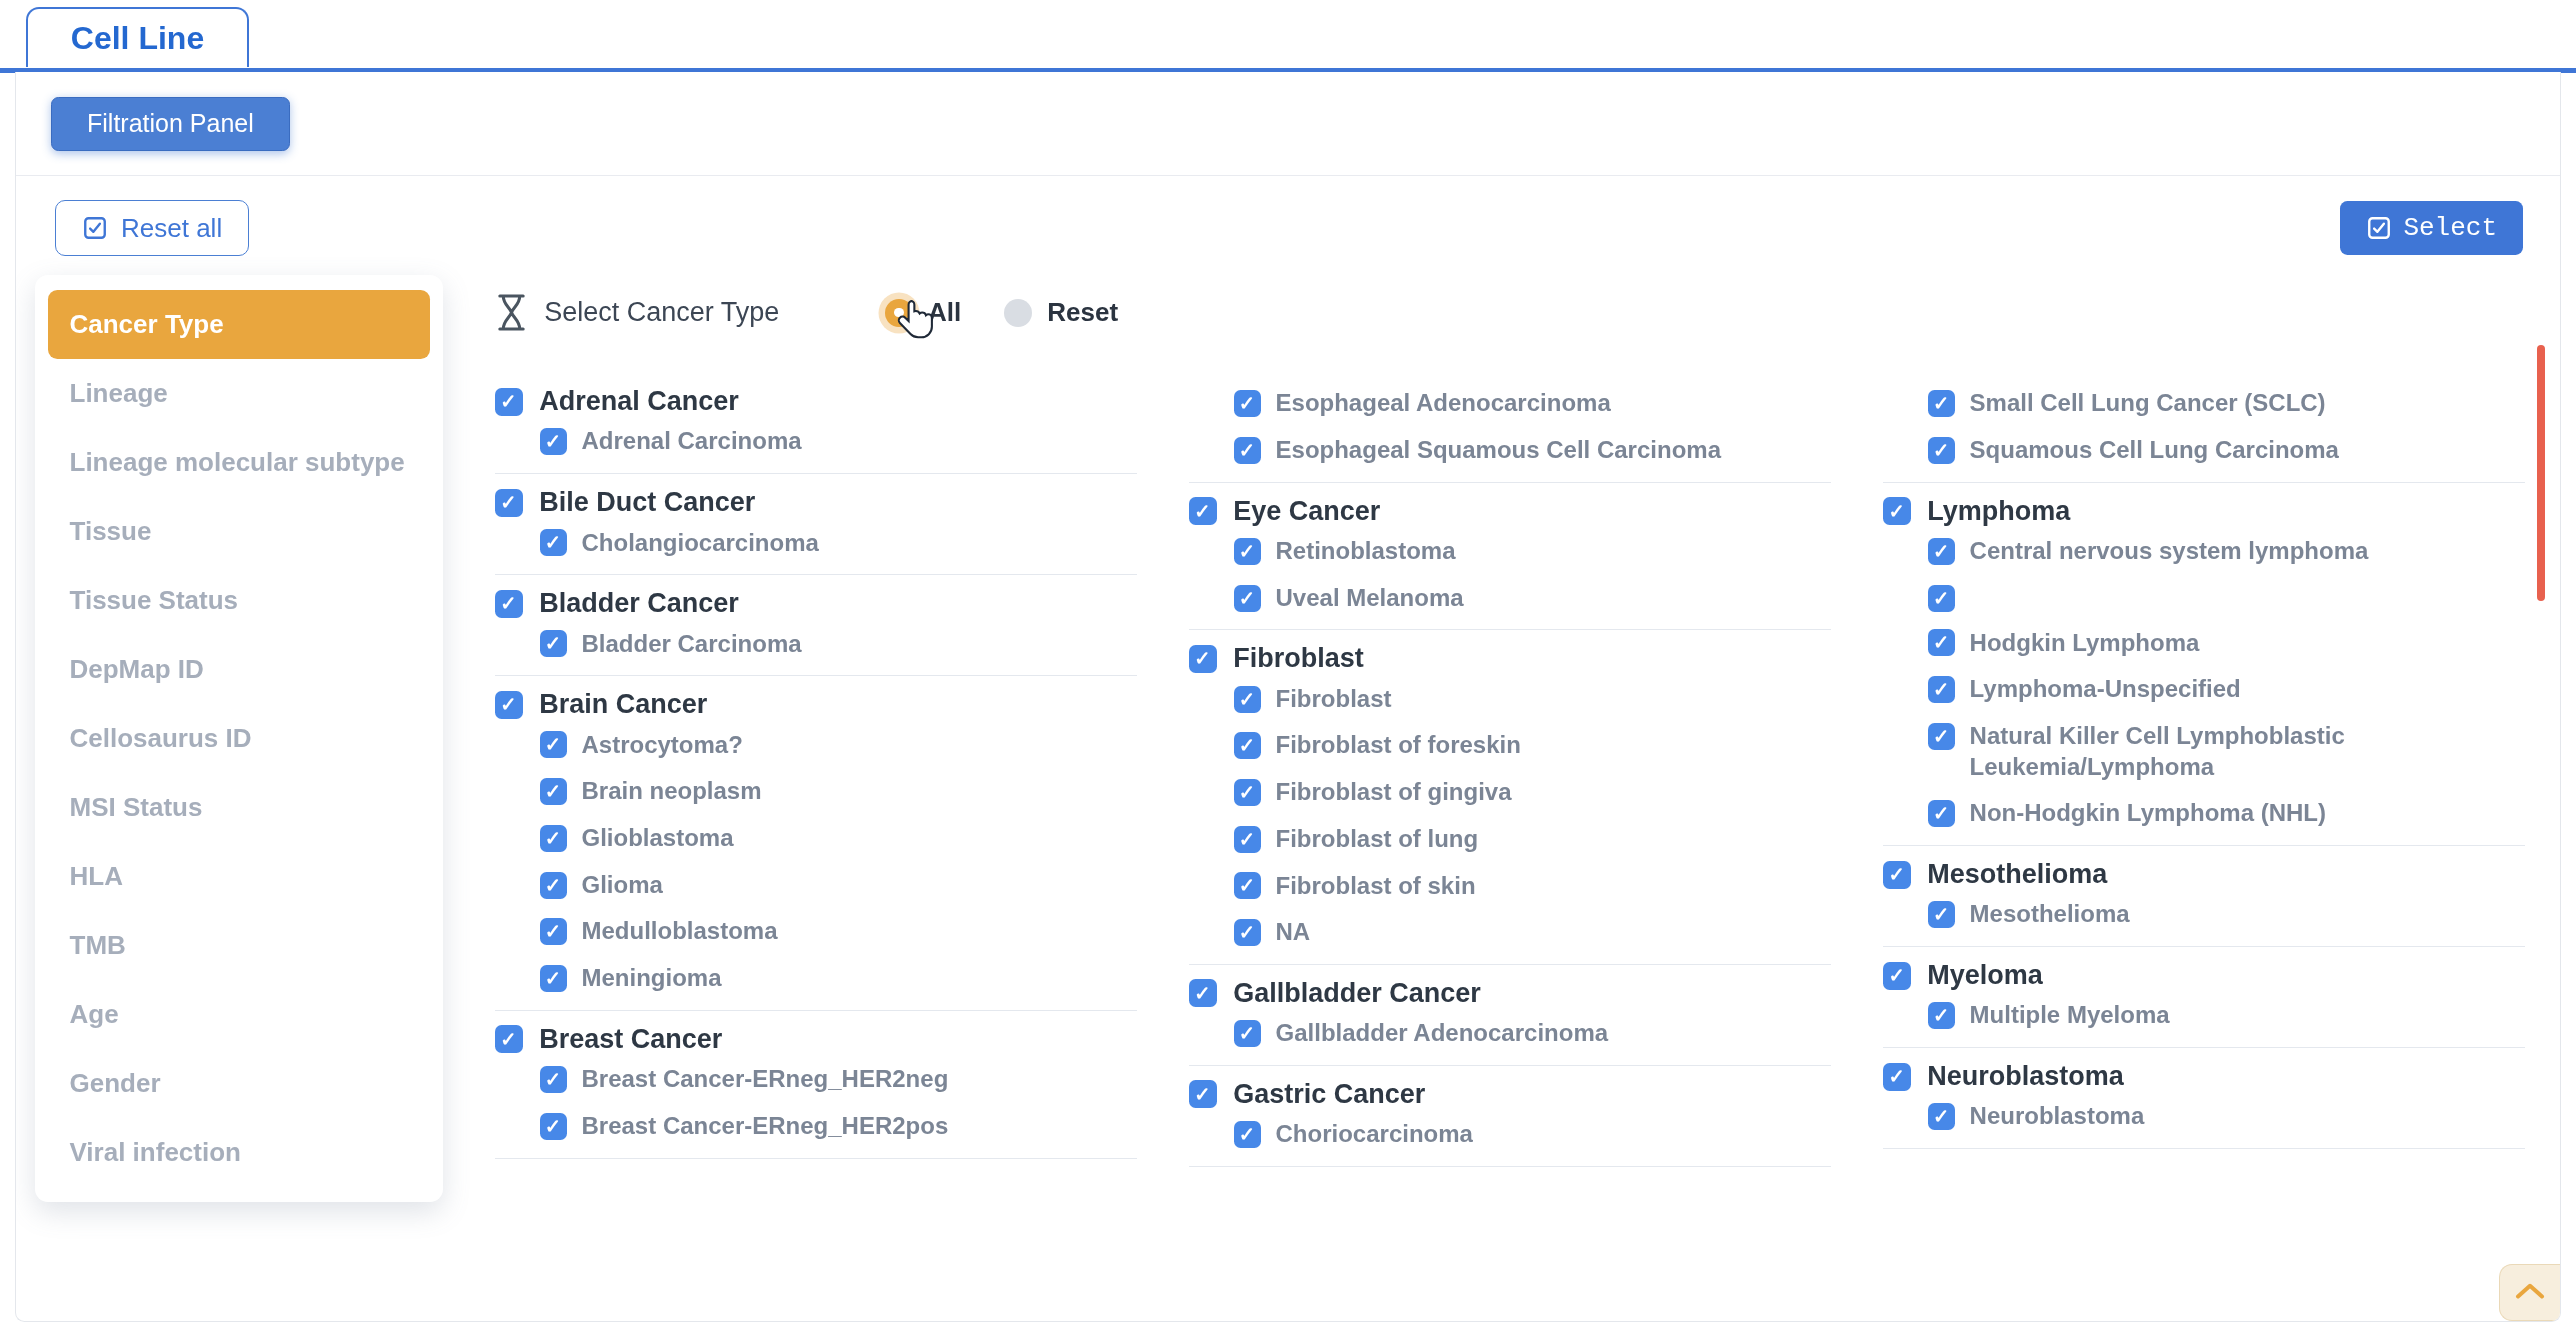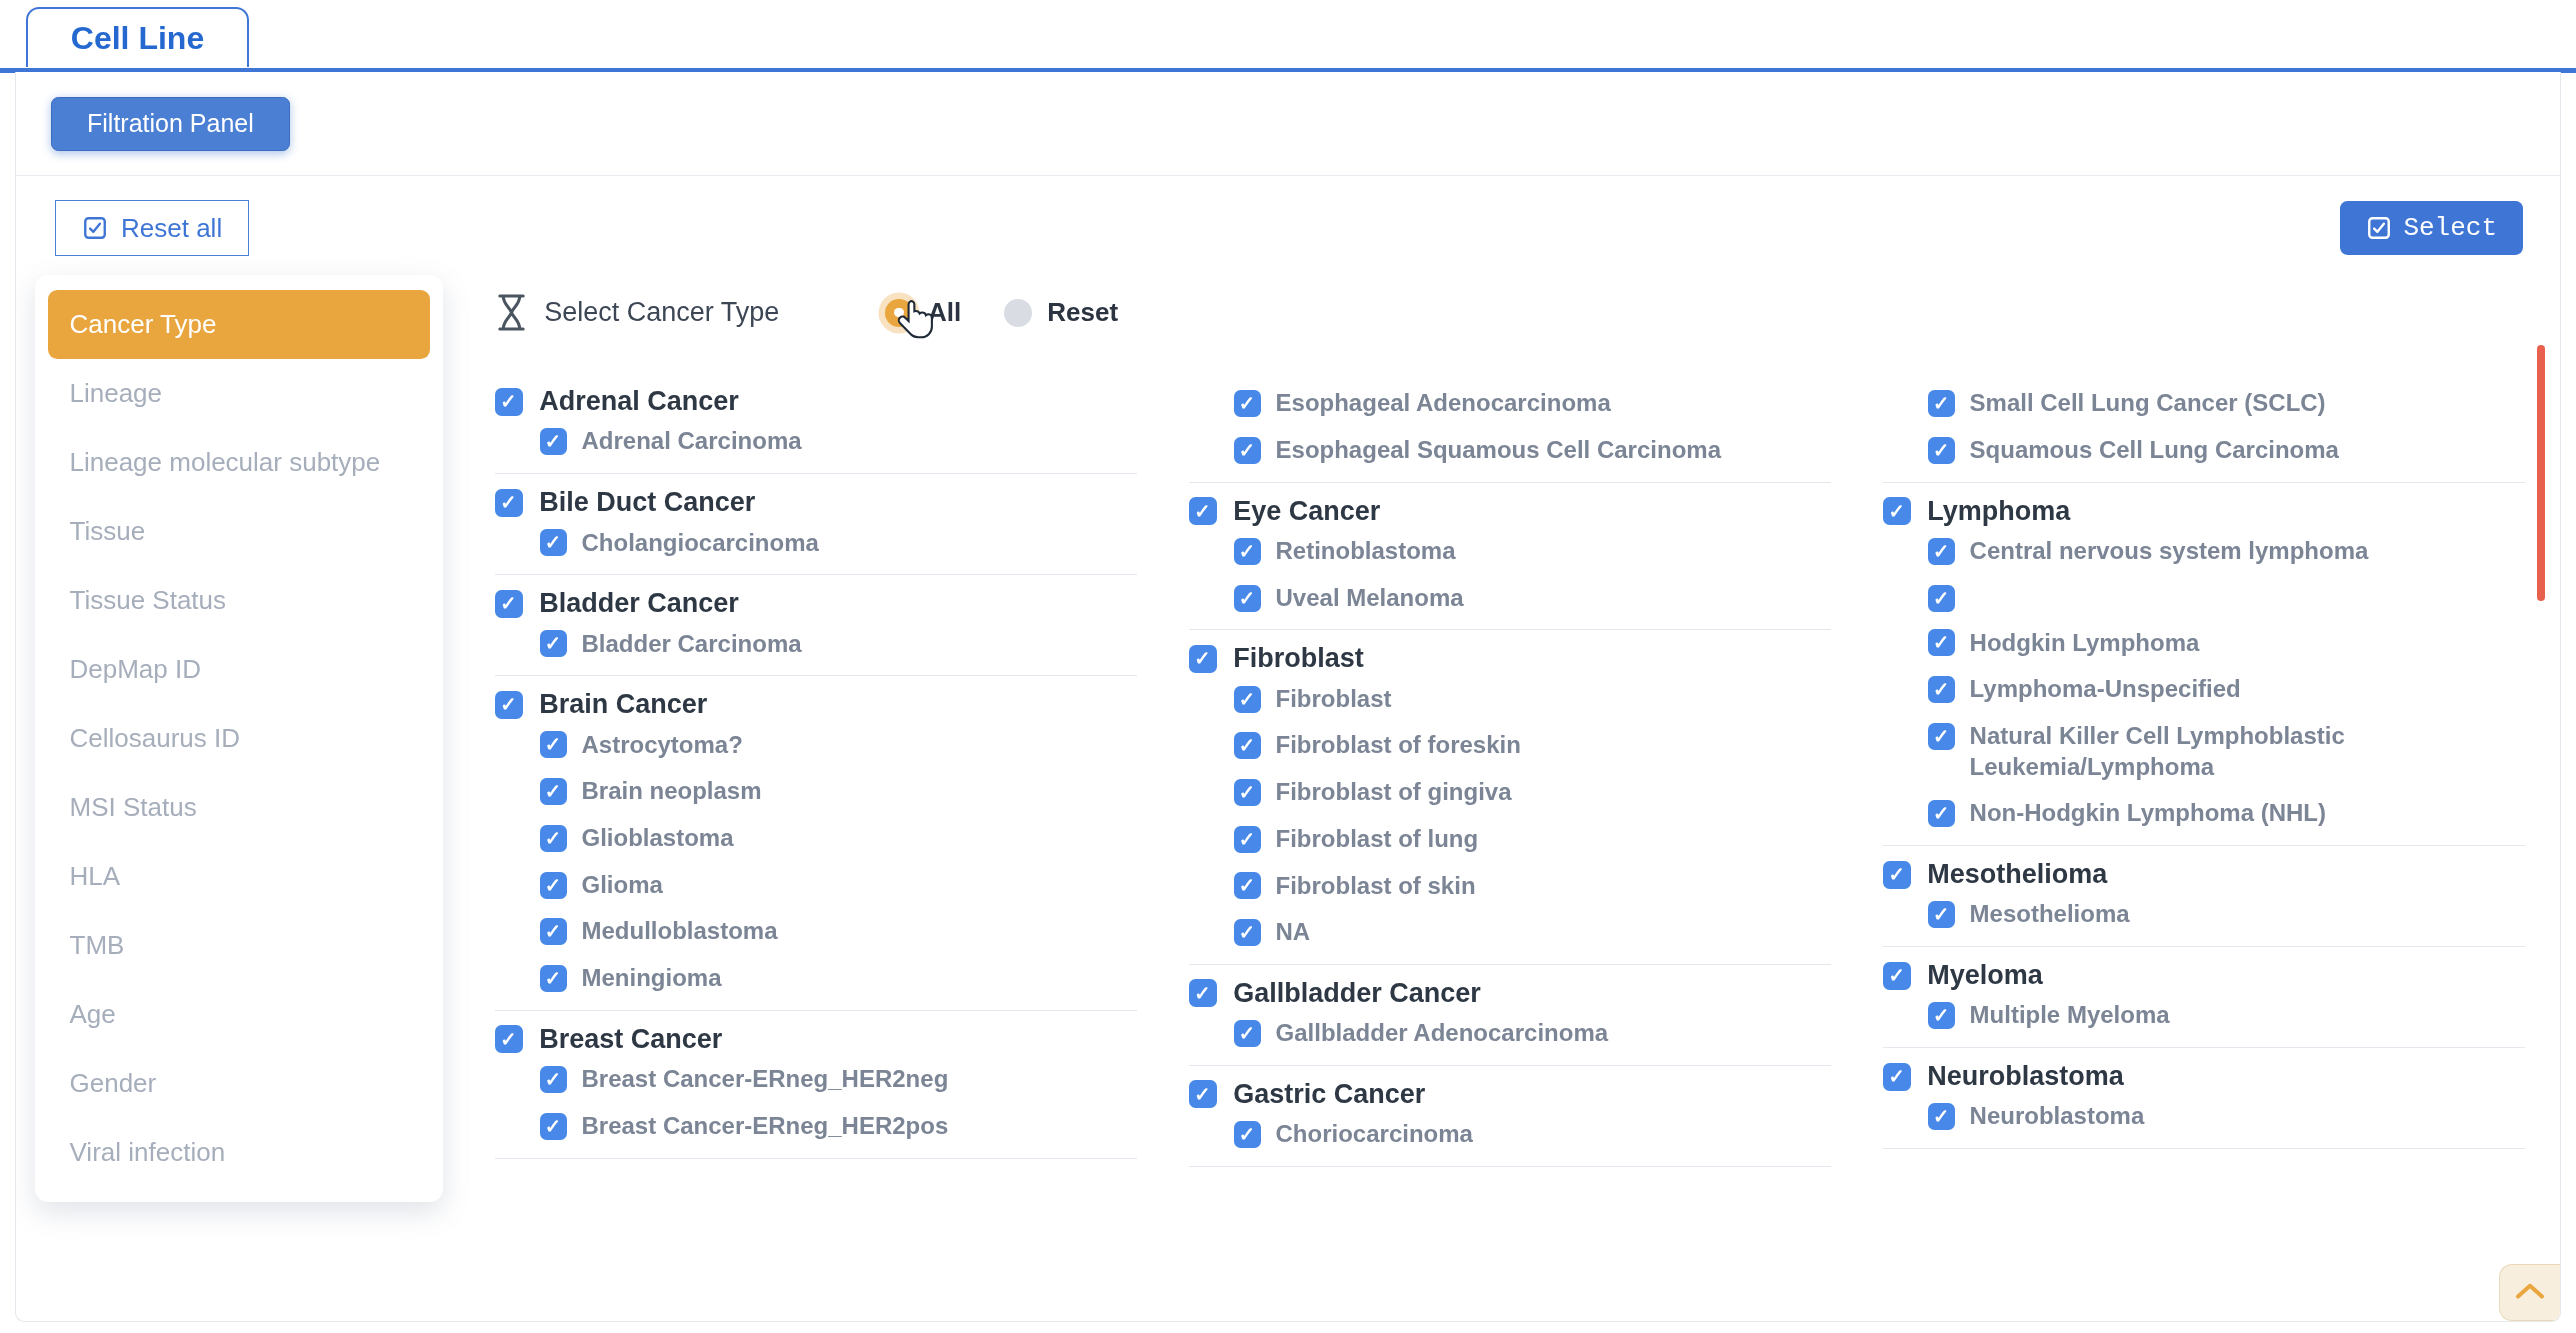--- a/index.html
+++ b/index.html
@@ -16,33 +16,33 @@
 
   
   .panel { position:absolute; left:15px; top:72px; width:2546px; height:1250px; background:#fff;
            border:0.9px solid #e4e7ec; border-top:none; border-radius:0 0 9.3px 9.3px; overflow:hidden; }
   .panel-head { height:104px; display:flex; align-items:center; padding:0 35px; border-bottom:0.9px solid #e9ebf0; }
   .btn-filtration { height:54px; padding:0 35px; border-radius:7.4px; background:#4b7fd3; border:0.9px solid #3a6cc0;
                     box-shadow:0 2.8px 9.3px rgba(75,127,211,.45); color:#fff; font-size:25px; cursor:pointer;
                     font-family:"Liberation Sans",sans-serif; }
   .actions { display:flex; justify-content:space-between; align-items:center; padding:24px 37px 5.6px 39px; }
   .btn-reset { display:inline-flex; gap:13px; align-items:center; height:56px; padding:0 26px; background:#fff;
-               border:1.9px solid #4b7fd3; border-radius:0; color:var(--accent-blue,#3f76d6); font-size:26px;
+               border:1.9px solid #4b7fd3; border-radius:10px; color:var(--accent-blue,#3f76d6); font-size:26px;
                cursor:pointer; font-family:"Liberation Sans",sans-serif; }
   .btn-select { display:inline-flex; gap:11px; align-items:center; height:54px; padding:0 26px;
                 background:var(--accent-blue,#3f76d6); border:none; border-radius:7.4px; color:#fff; font-size:26px;
                 cursor:pointer; font-family:Liberation Mono, monospace; }
   .btn-icon { display:inline-flex; }
 
   
   .body { display:flex; align-items:flex-start; padding:13px 0 0 18.5px; }
   .sidebar { width:408px; background:#fff; border-radius:13px; box-shadow:0 9.3px 28px rgba(100,116,139,.20);
              padding:15px 13px; flex:none; }
   .sb-item { display:flex; align-items:center; min-height:69px; padding:7.4px 11px 7.4px 22px; color:#a6aebb;
-             font-size:26px; font-weight:400; border-radius:9.3px; line-height:1.2; cursor:pointer; }
+             font-size:26px; font-weight:700; border-radius:9.3px; line-height:1.2; cursor:pointer; }
   .sb-item.active { background:var(--accent-orange,#e9a63e); color:#fff; }
 
   .content { flex:1; padding:5.6px 20.4px 0 52px; min-width:0; }
   .content-header { display:flex; align-items:center; gap:16.7px; height:65px;text-align:center; }
   .hourglass { width:33px; height:39px; flex:none; display:inline-flex; }
   .title { font-size:27px; color:#3c4654; margin-right:89px; white-space:nowrap; }
   .radio { display:flex; align-items:center; gap:15px; margin-right:43px; cursor:pointer; }
   .rdot { width:28px; height:28px; border-radius:50%; background:#d9dde3; position:relative; flex:none; }
   .rdot.sel { background:var(--accent-orange,#e9a63e); box-shadow:0 0 0 6.5px rgba(233,166,62,.32); }
   .rdot.sel::after { content:""; position:absolute; left:50%; top:50%; width:9.3px; height:9.3px;

